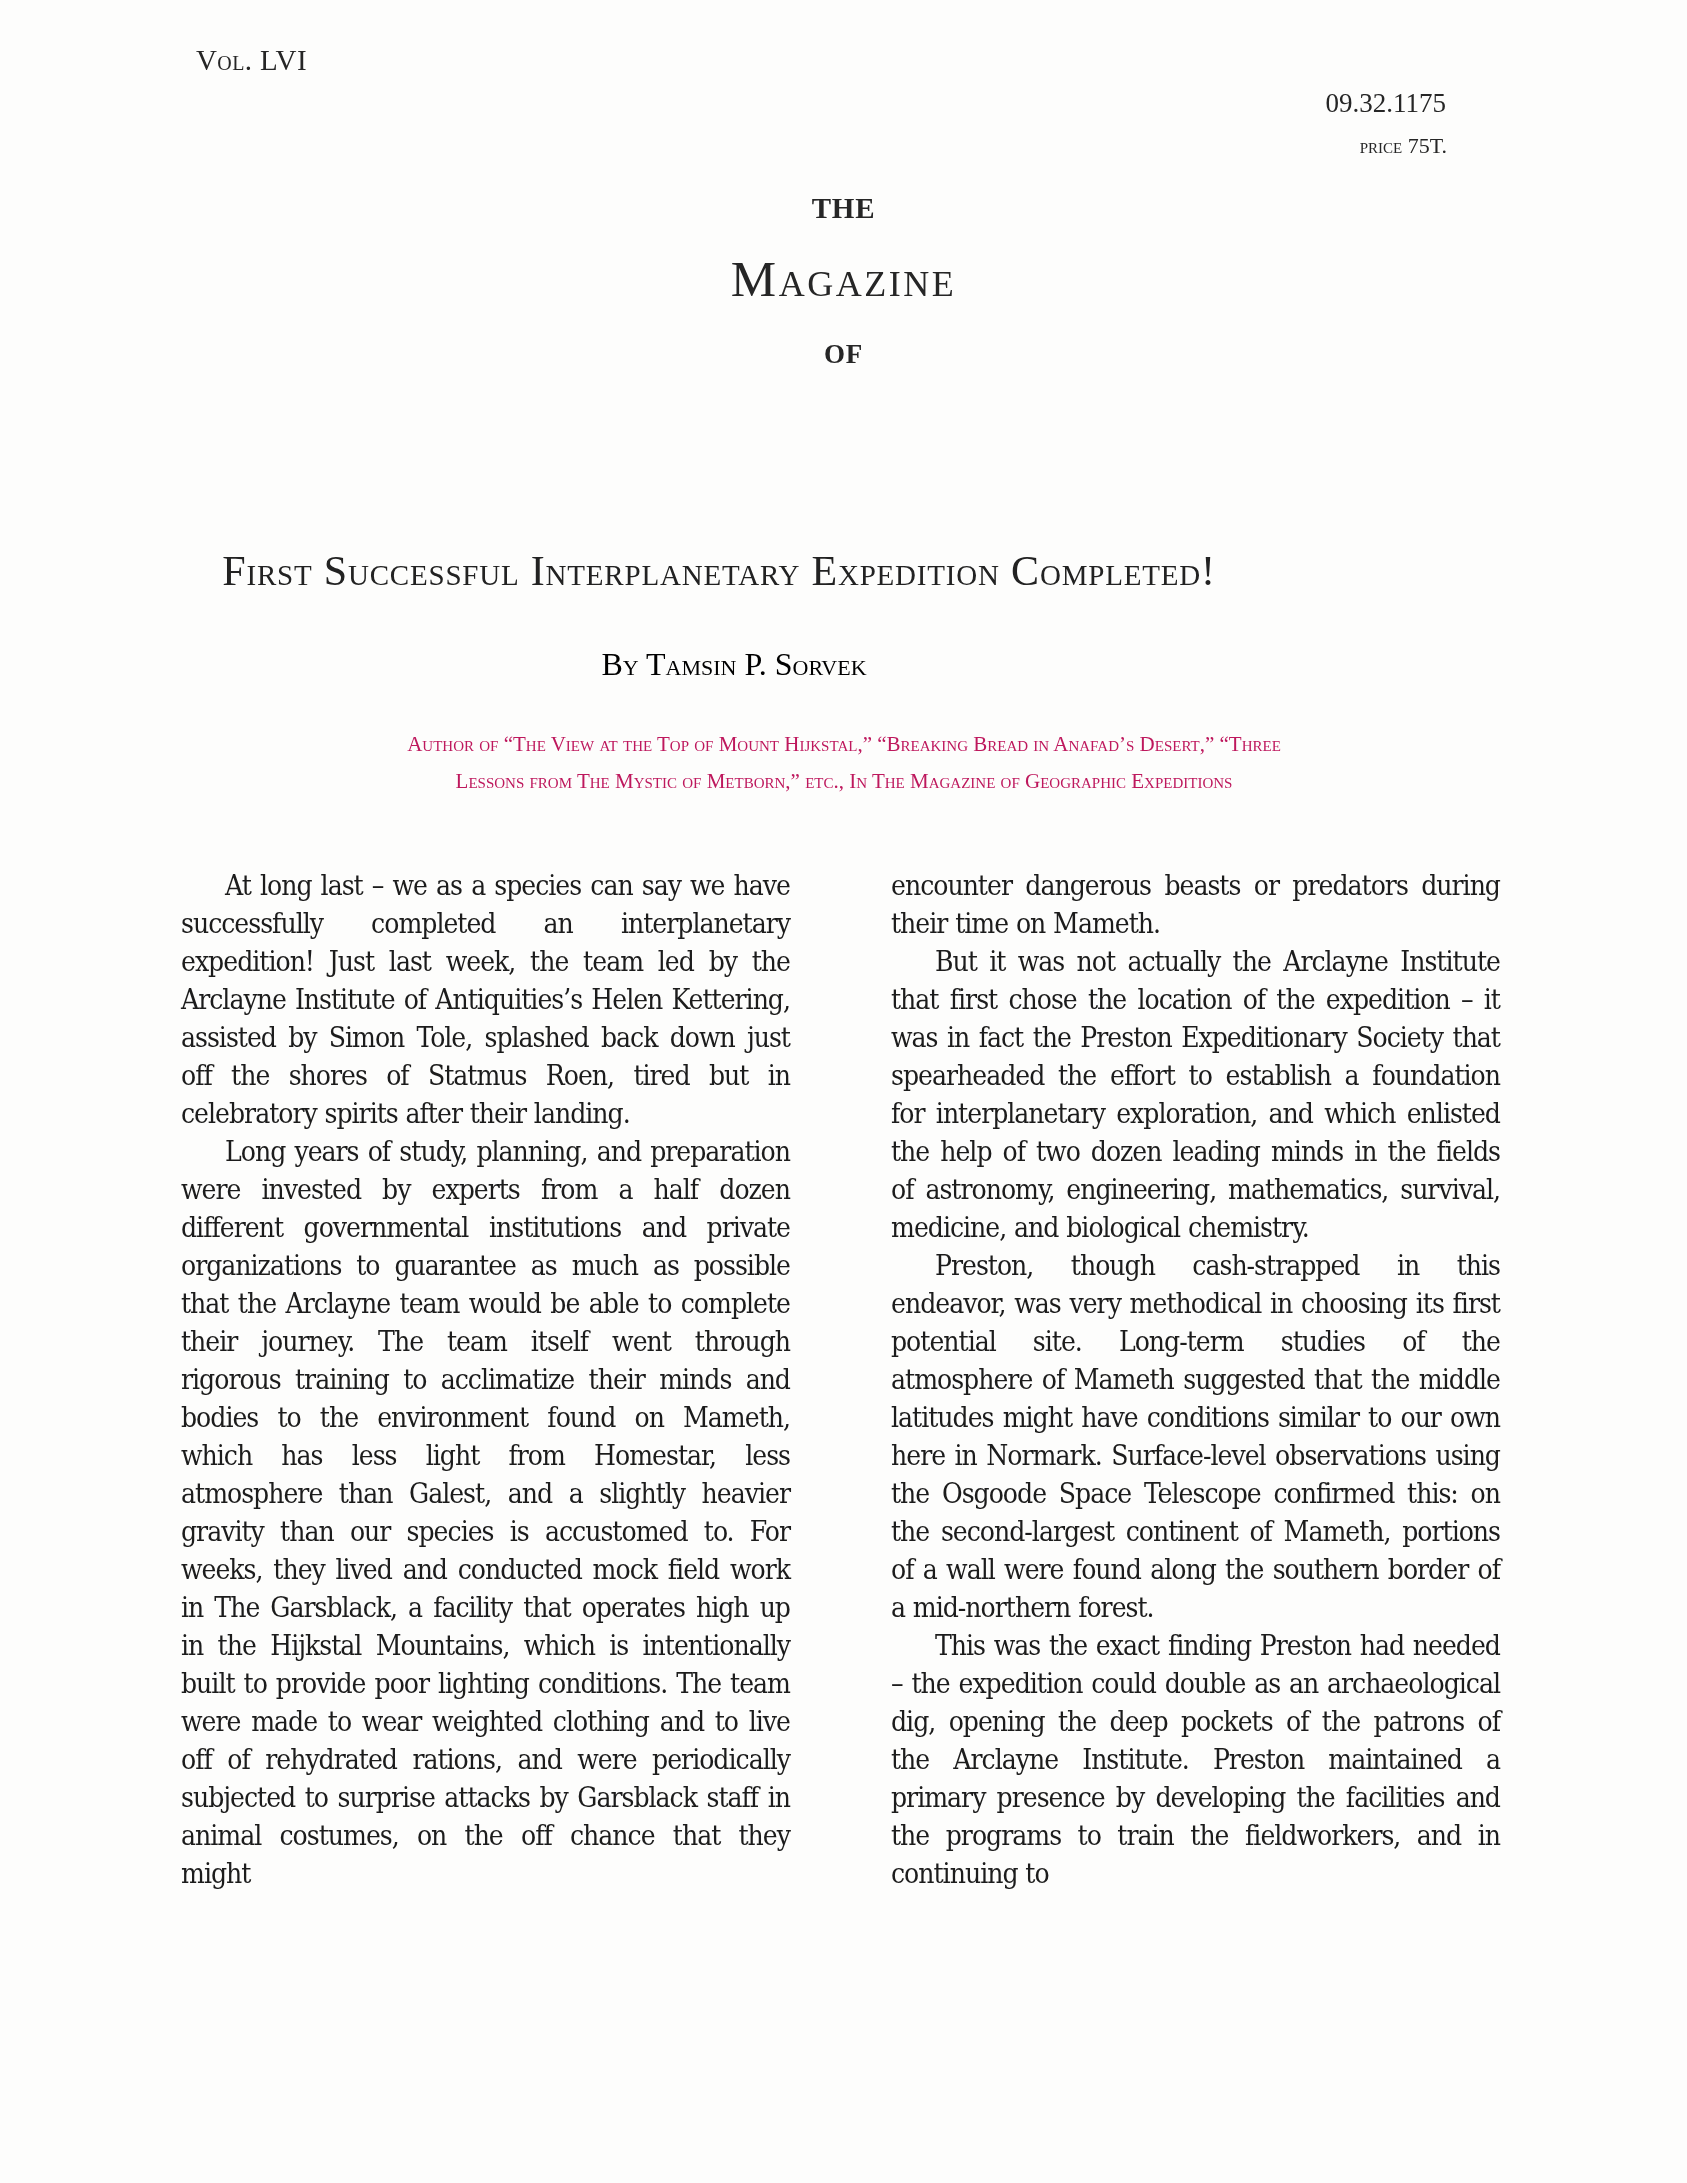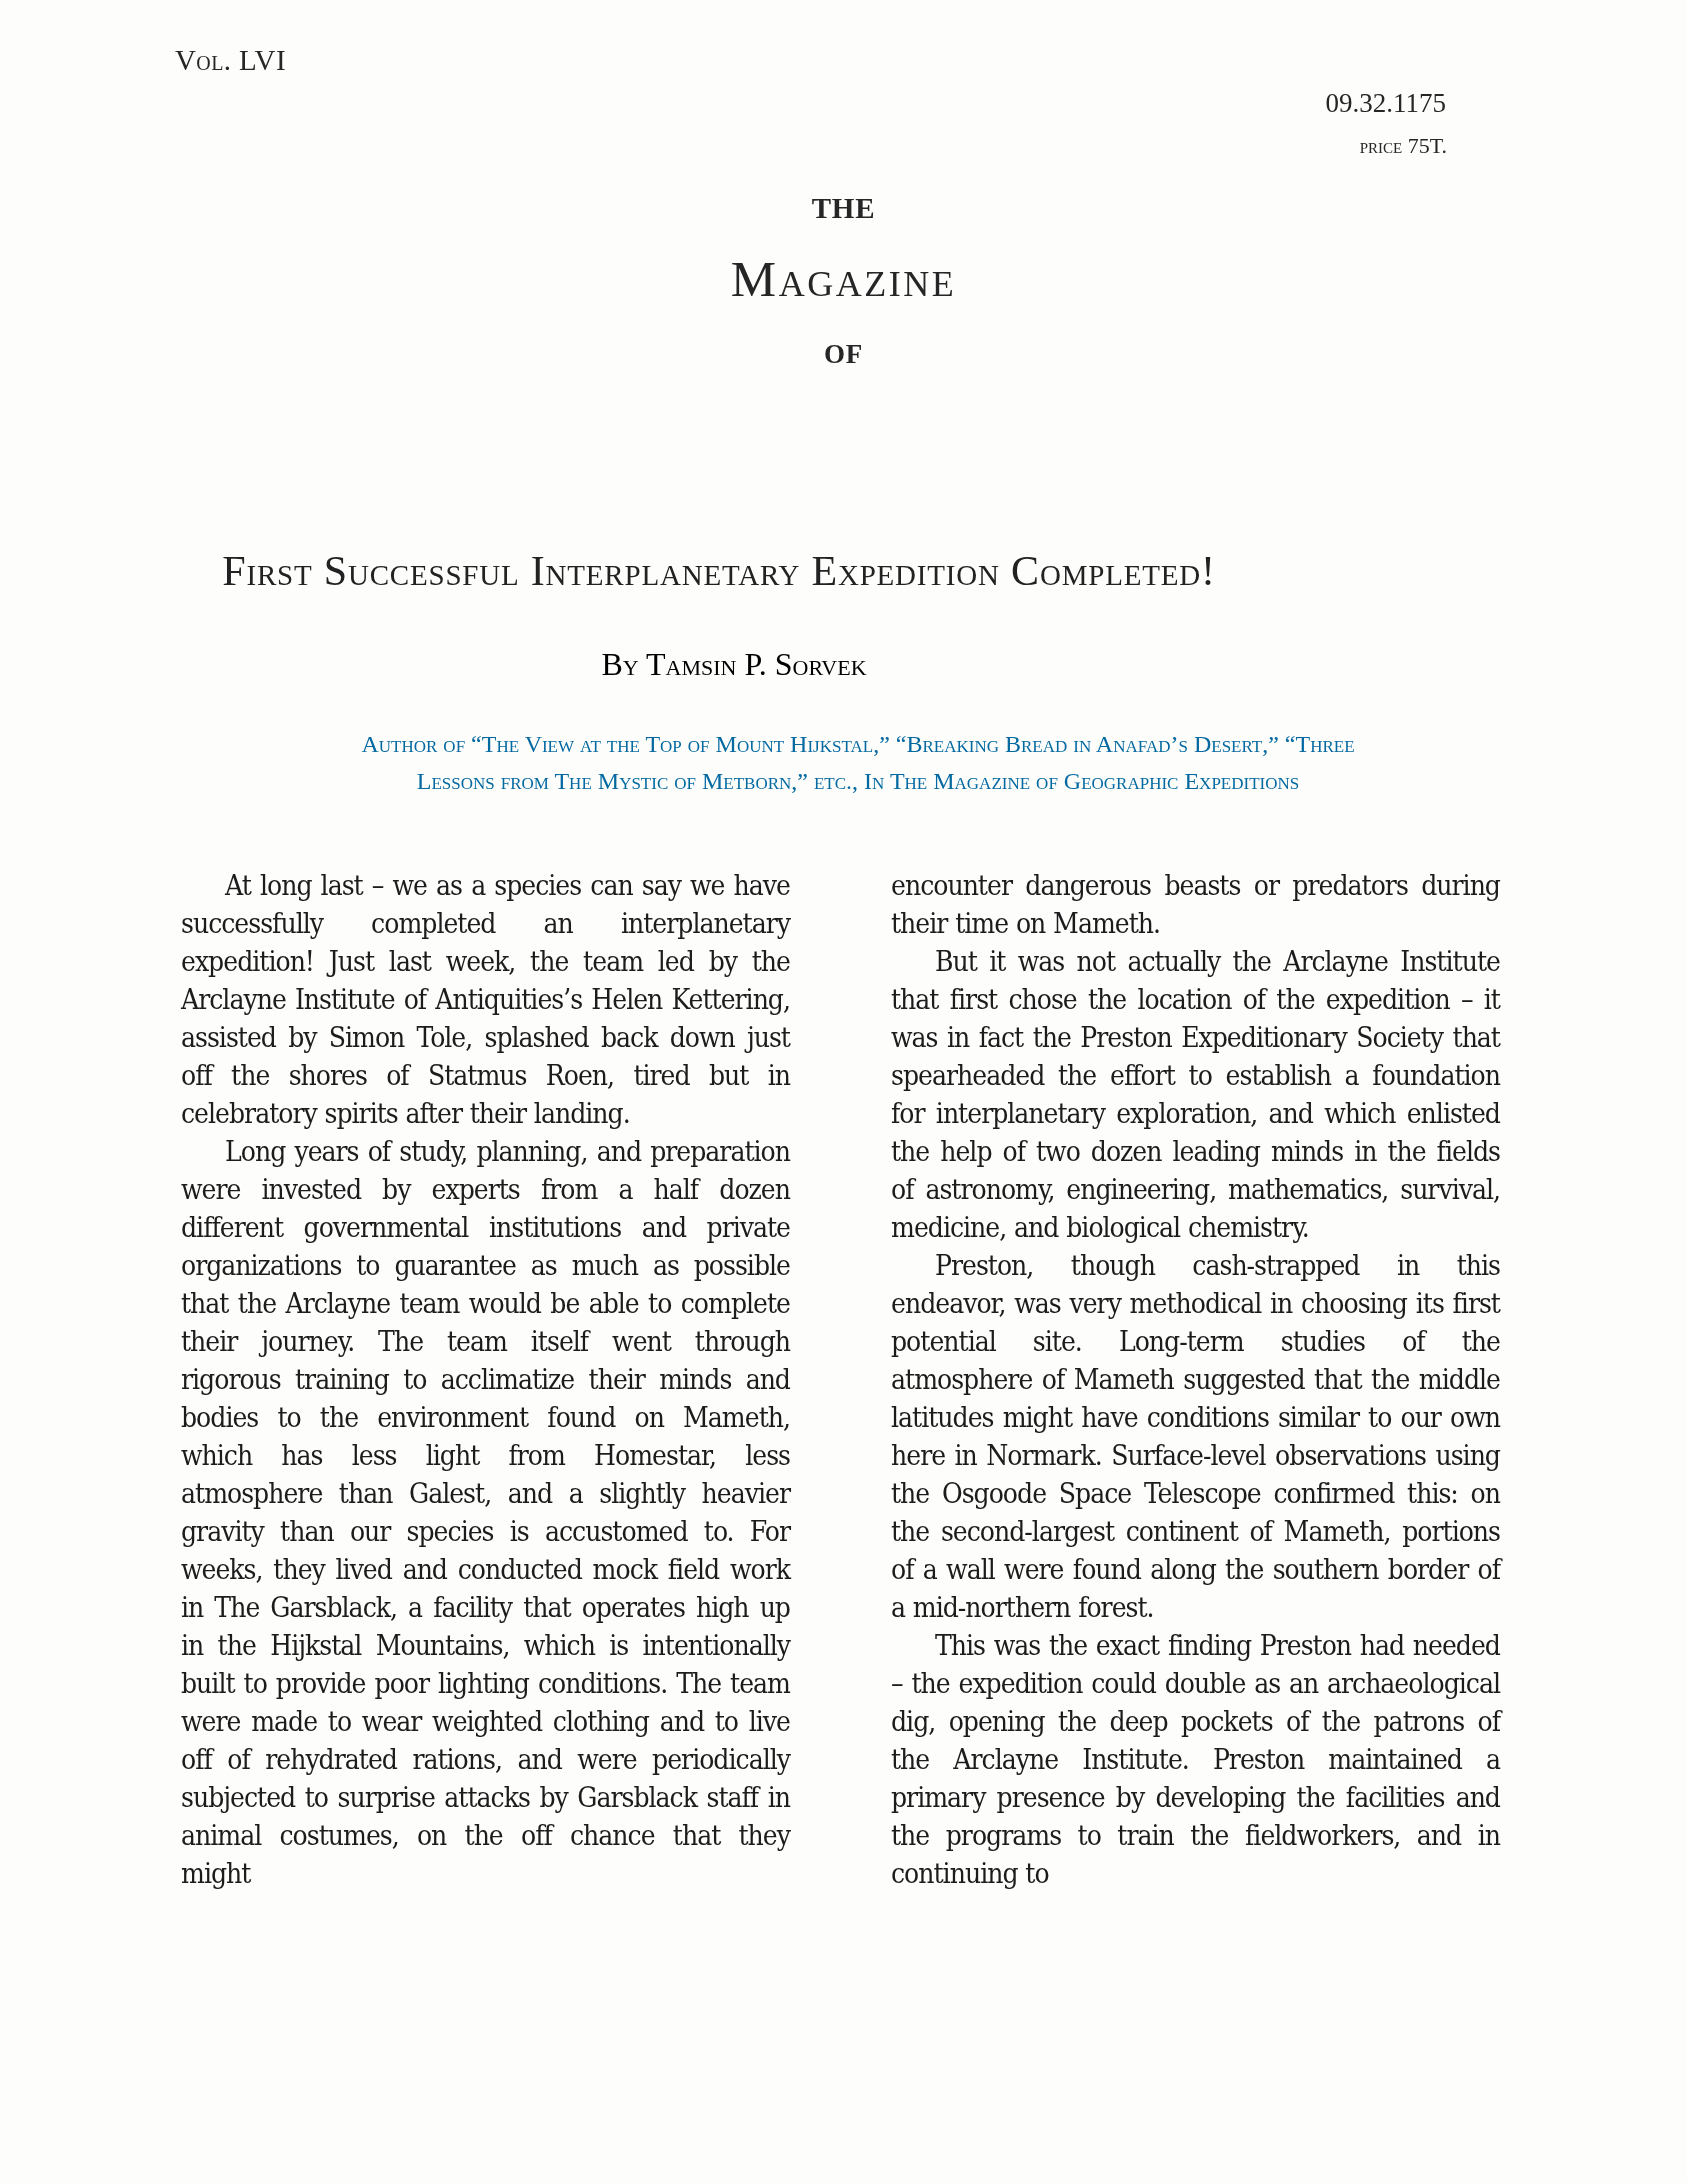--- a/index.html
+++ b/index.html
@@ -19,21 +19,21 @@
     position: absolute;
     left: 0; top: 0;
     width: 1687px; height: 2183px;
     background: #fdfdfc;
   }
   .sc { font-variant: small-caps; }
 
   
   .vol {
     position: absolute;
-    left: 175px; top: 44px;
+    left: 196px; top: 44px;
     font-size: 29px;
     letter-spacing: 0.4px;
     color: #262626;
   }
   .date {
     position: absolute;
     right: 241px; top: 88px;
     font-size: 27px;
     color: #262626;
   }
@@ -69,26 +69,26 @@
   .byline {
     position: absolute;
     left: 0; width: 1468px;
     top: 646px;
     text-align: center;
     font-size: 32px;
     color: #000000;
   }
   .credits {
     position: absolute;
-    left: 200px; width: 1316px;
+    left: 186px; width: 1316px;
     top: 726px;
     text-align: center;
-    font-size: 24px;
+    font-size: 21px;
     line-height: 37px;
-    color: #0369a1;
+    color: #be185d;
   }
 
   
   .col {
     position: absolute;
     top: 867px;
     width: 609px;
     font-size: 28px;
     line-height: 38px;
     text-align: justify;

